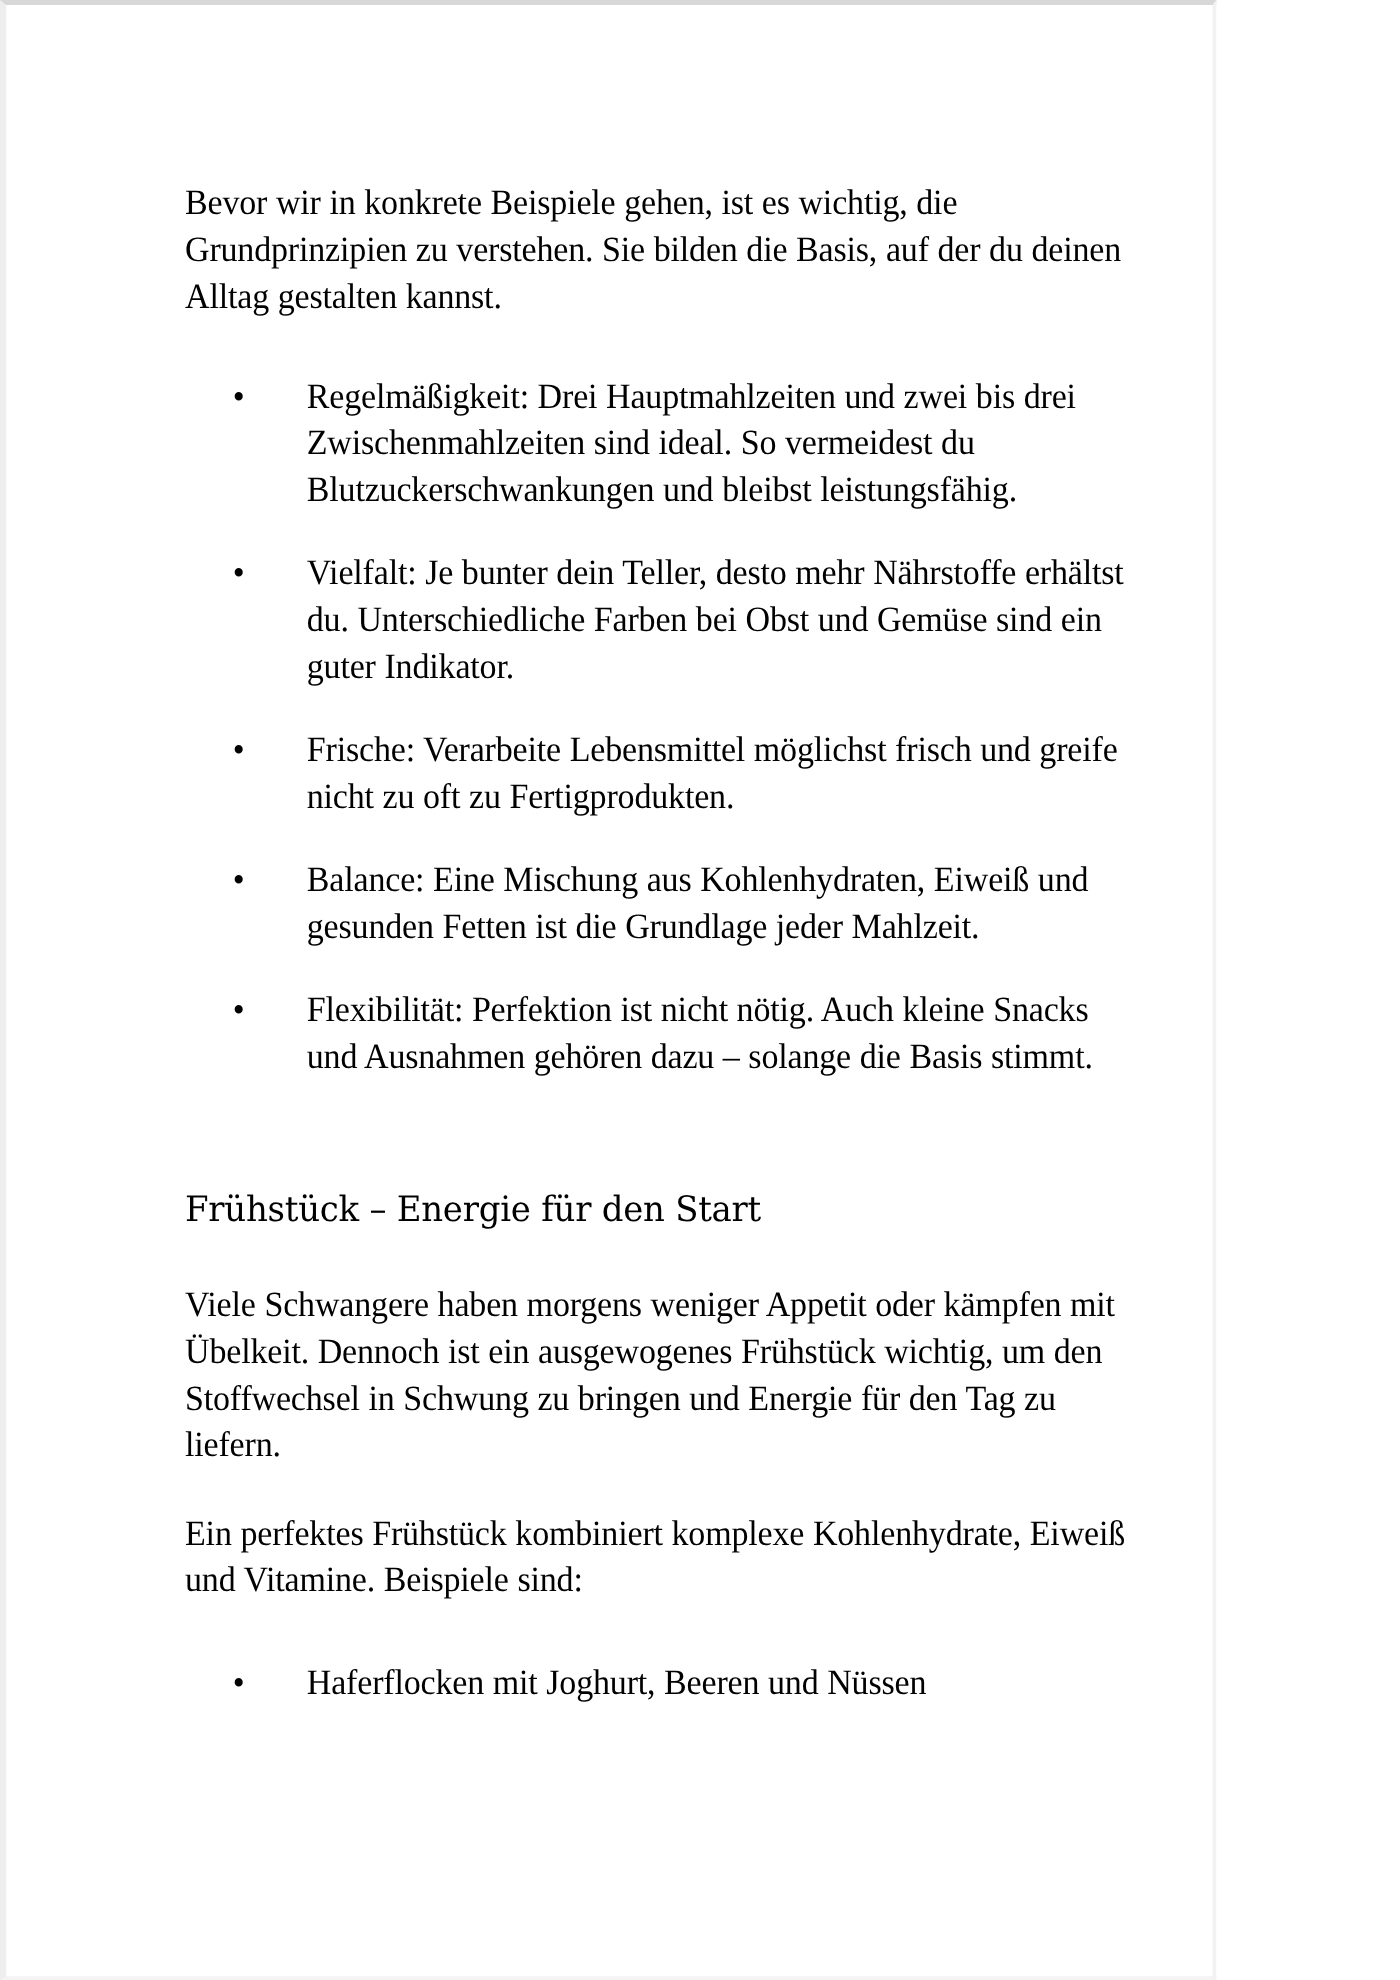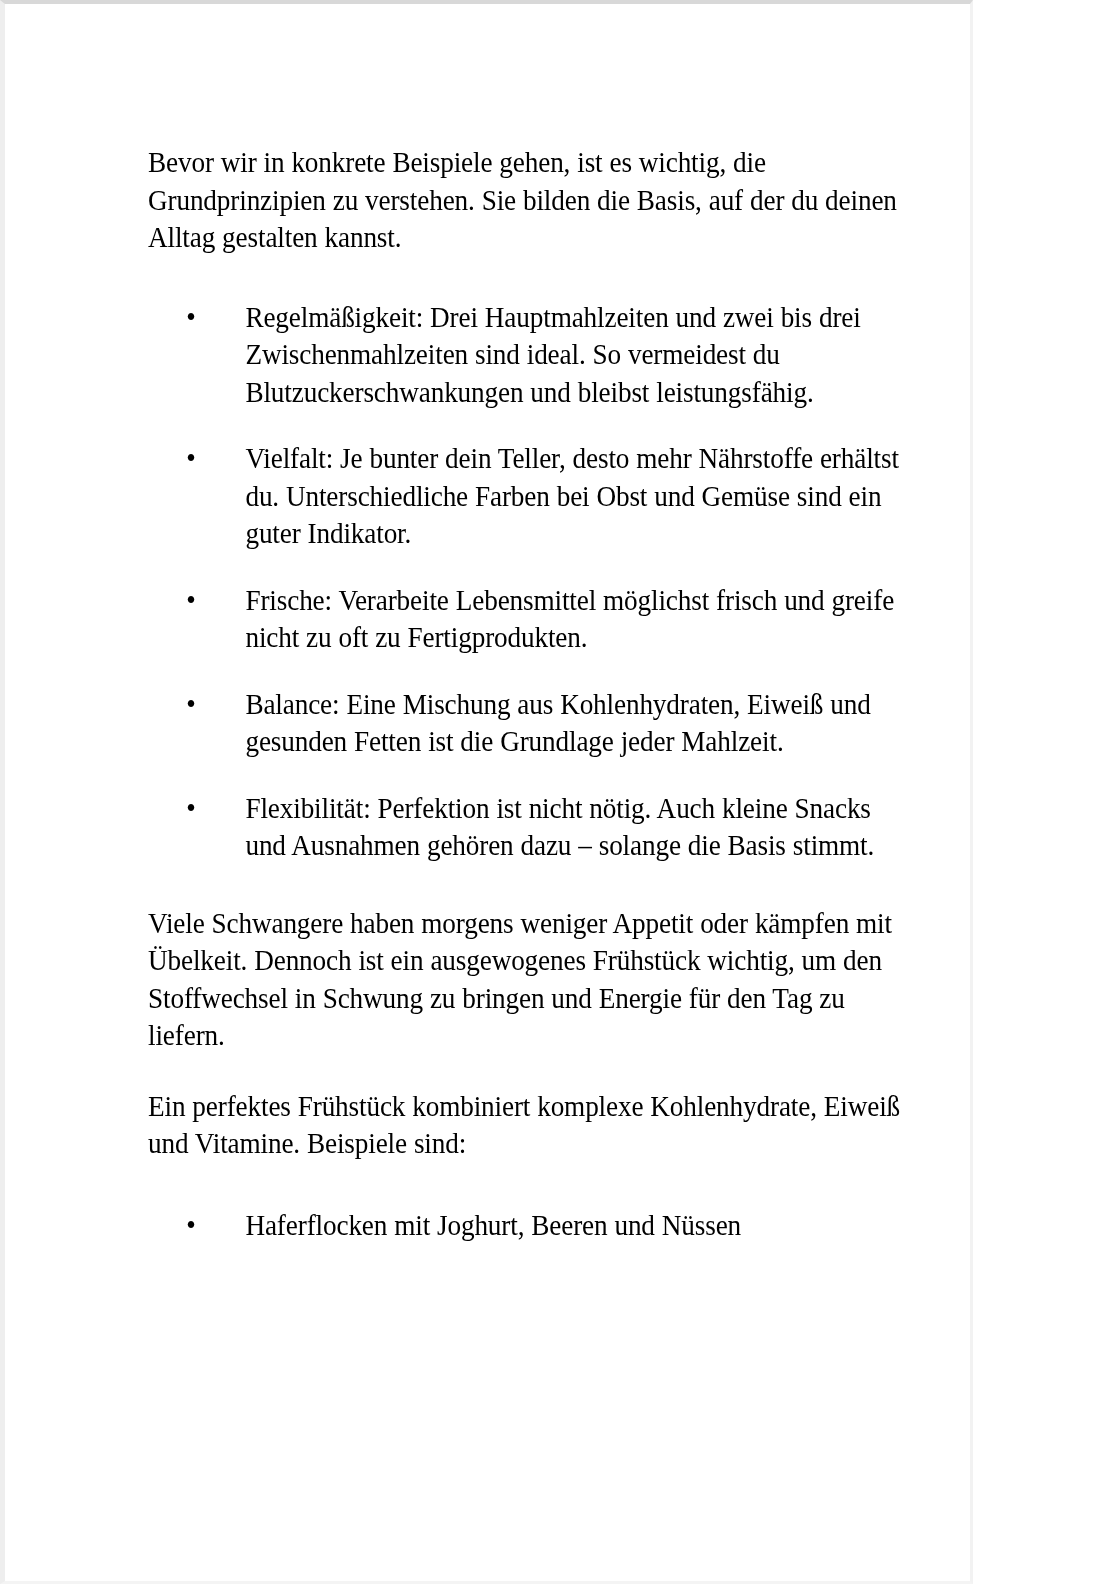--- a/index.html
+++ b/index.html
@@ -150,20 +150,23 @@
         <span class="bullet-text">Balance: Eine Mischung aus Kohlenhydraten, Eiweiß und gesunden Fetten ist die Grundlage jeder Mahlzeit.</span>
       </li>
 
       <li class="bullet-item">
         <span class="bullet-marker">•</span>
         <span class="bullet-text">Flexibilität: Perfektion ist nicht nötig. Auch kleine Snacks und Ausnahmen gehören dazu – solange die Basis stimmt.</span>
       </li>
 
     </ul>
 
+    <div class="heading-block">
+      <h2 class="section-heading">Frühstück – Energie für den Start</h2>
+    </div>
 
     <p class="para after-heading">Viele Schwangere haben morgens weniger Appetit oder kämpfen mit Übelkeit. Dennoch ist ein ausgewogenes Frühstück wichtig, um den Stoffwechsel in Schwung zu bringen und Energie für den Tag zu liefern.</p>
 
     <p class="para">Ein perfektes Frühstück kombiniert komplexe Kohlenhydrate, Eiweiß und Vitamine. Beispiele sind:</p>
 
     <ul class="bullet-list second-list">
       <li class="bullet-item">
         <span class="bullet-marker">•</span>
         <span class="bullet-text">Haferflocken mit Joghurt, Beeren und Nüssen</span>
       </li>

